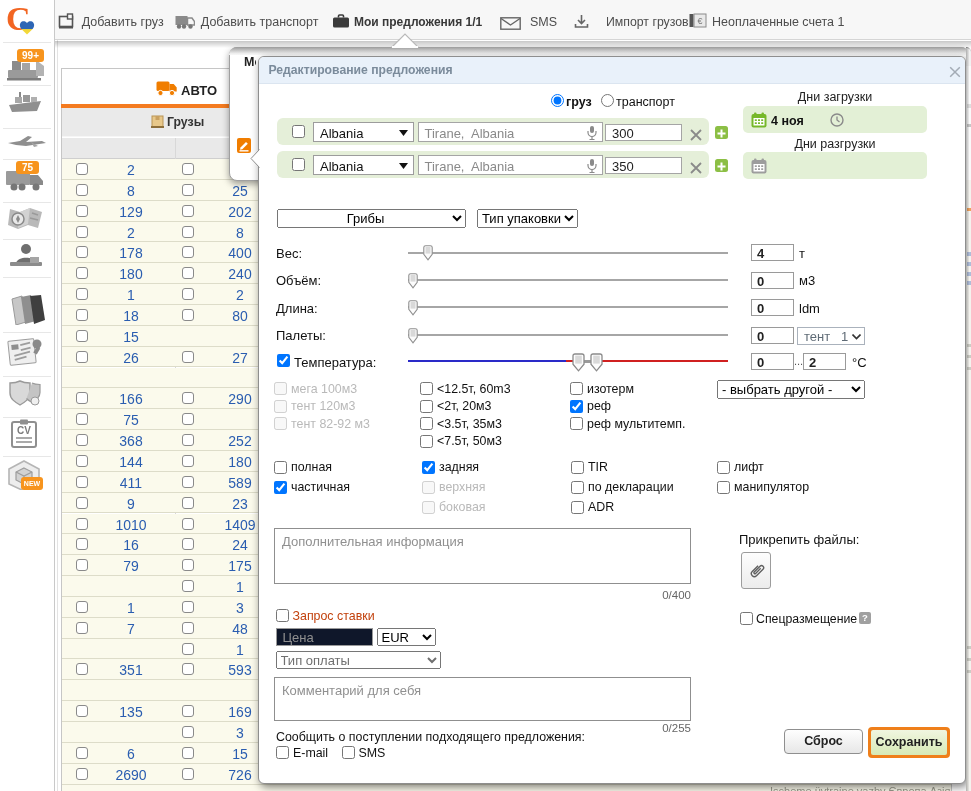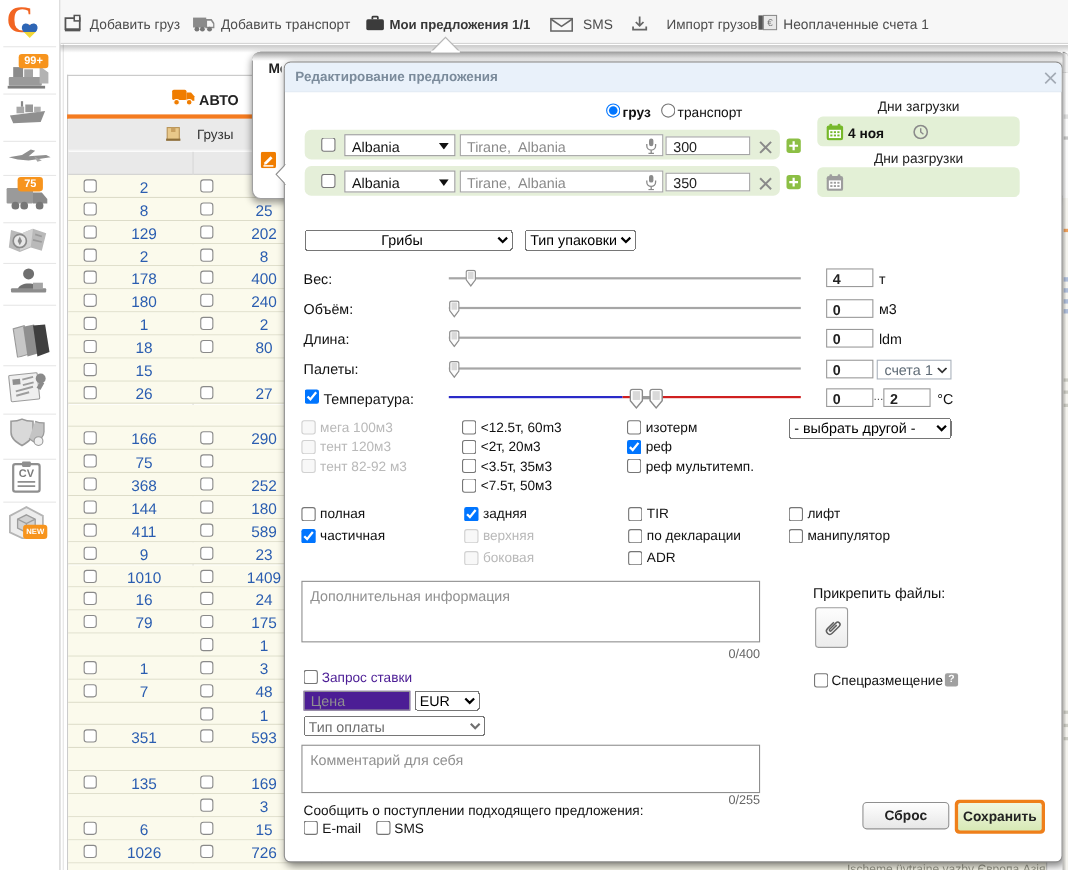--- a/index.html
+++ b/index.html
@@ -152,21 +152,21 @@
 <circle cx="16" cy="13" r="2.6" fill="#f07d00" stroke="#fff" stroke-width="1"></circle>
 </svg></div>
 <div class="abs" style="left:181px;top:82.5px;font-size:13px;font-weight:bold;color:#222;">АВТО</div>
 <div class="abs" style="left:61px;top:104.3px;width:891px;height:3.9px;background:#f47b20;"></div>
 <div class="abs" style="left:62px;top:108.2px;width:889px;height:28.5px;background:#eaeaea;border-bottom:1px solid #f6f6f6;"></div>
 <div class="abs" style="left:150px;top:113px;"><svg width="15" height="16">
 <rect x="2" y="3" width="11" height="11" fill="#e8c88a" stroke="#b89355" stroke-width="1"></rect>
 <rect x="5.5" y="3" width="4" height="4" fill="#c9a161"></rect>
 <rect x="1" y="13" width="13" height="2" fill="#8d6e3a"></rect>
 </svg></div>
-<div class="abs" style="left:167px;top:114.5px;font-size:12.3px;font-weight:normal;color:#333;margin-left:12px;">Грузы</div>
+<div class="abs" style="left:167px;top:114.5px;font-size:12.3px;font-weight:bold;color:#333;">Грузы</div>
 <div class="abs" style="left:62px;top:137.7px;width:889px;height:21.3px;background:#e9e9e9;border-bottom:1px solid #cfcfcf;"></div>
 <div class="abs" style="left:62px;top:155px;width:230px;height:21.5px;">
       <div style="position:absolute;left:46px;top:4px;font-size:12.5px;font-weight:bold;color:#333;">из</div>
     </div>
 <div class="abs" style="left:174.5px;top:137.5px;width:1px;height:653px;background:#d8d8d8;"></div>
 <div class="abs" style="left:292px;top:137.5px;width:1px;height:653px;background:#d8d8d8;"></div>
 <div class="abs" style="left:62px;top:159.0px;width:889px;height:20.85px;background:#fbfaec;border-bottom:1px solid #dddcc9;"></div>
     <div class="abs tcb" style="left:76px;top:163.0px;"></div>
     <div class="abs num" style="left:95px;top:162.0px;width:72px;">2</div>
     <div class="abs tcb" style="left:182px;top:163.0px;"></div>
@@ -289,21 +289,21 @@
     <div class="abs" style="left:62px;top:722.0px;width:889px;height:20.85px;background:#fbfaec;border-bottom:1px solid #dddcc9;"></div>
     <div class="abs tcb" style="left:182px;top:726.0px;"></div>
     <div class="abs num" style="left:201px;top:725.0px;width:78px;">3</div>
     <div class="abs" style="left:62px;top:742.8px;width:889px;height:20.85px;background:#fbfaec;border-bottom:1px solid #dddcc9;"></div>
     <div class="abs tcb" style="left:76px;top:746.8px;"></div>
     <div class="abs num" style="left:95px;top:745.8px;width:72px;">6</div>
     <div class="abs tcb" style="left:182px;top:746.8px;"></div>
     <div class="abs num" style="left:201px;top:745.8px;width:78px;">15</div>
     <div class="abs" style="left:62px;top:763.7px;width:889px;height:20.85px;background:#fbfaec;border-bottom:1px solid #dddcc9;"></div>
     <div class="abs tcb" style="left:76px;top:767.7px;"></div>
-    <div class="abs num" style="left:95px;top:766.7px;width:72px;">1026</div>
+    <div class="abs num" style="left:95px;top:766.7px;width:72px;">2690</div>
     <div class="abs tcb" style="left:182px;top:767.7px;"></div>
     <div class="abs num" style="left:201px;top:766.7px;width:78px;">726</div>
     <div class="abs" style="left:62px;top:784.5px;width:889px;height:20.85px;background:#fbfaec;border-bottom:1px solid #dddcc9;"></div>
 <div class="abs" style="left:770px;top:784.5px;font-size:11px;color:#9b9b8d;">Ischeme üvtraine vazby Європа Азія перевезення</div>
 <div class="abs" style="left:229px;top:47px;width:740px;height:134px;background:#fff;
 border:1px solid #a0a0a0;border-radius:8px;box-shadow:0 3px 7px rgba(0,0,0,0.38);"></div>
 <div class="abs" style="left:229px;top:47px;width:740px;height:8px;border-radius:8px 8px 0 0;
 background:linear-gradient(to bottom,#9a9a9a,#c9c9c9 45%,#ededed 80%,#f8f8f8);"></div>
 <div class="abs" style="left:244px;top:55px;width:11.5px;overflow:hidden;font-size:12.5px;font-weight:bold;color:#222;white-space:nowrap;">Мои предложения</div>
 <div class="abs" style="left:391px;top:32px;"><svg width="28" height="16">
@@ -455,21 +455,21 @@
     <div class="abs" style="left:276px;top:328.0px;font-size:13px;color:#111;">Палеты:</div>
     <div class="abs" style="left:407.5px;top:334px;width:320.5px;height:2px;background:#a6a6a6;"></div>
     <div class="abs" style="left:407.5px;top:327.5px;"><svg width="10" height="16">
         <path d="M0.8 2.6 q0-1.8 1.8-1.8 h4.8 q1.8 0 1.8 1.8 v6.8 L5 14.9 L0.8 9.4 z" fill="#fcfcfc" stroke="#8f8f8f" stroke-width="1.1"></path>
         <rect x="2.5" y="2" width="5" height="6.6" fill="#d9d9d9"></rect>
       </svg></div>
     <div class="abs" style="left:751px;top:326.5px;width:42.5px;height:17px;background:#fff;border:1px solid #9a9a9a;">
       <div style="position:absolute;left:5px;top:1px;font-size:13px;font-weight:bold;color:#222;">0</div>
     </div>
     <div class="abs" style="left:797px;top:326.5px;width:68px;height:18px;background:#fff;border:1px solid #aab2bc;">
-<div style="position:absolute;left:6px;top:1.5px;font-size:13px;color:#5f6b76;">счета</div>
+<div style="position:absolute;left:6px;top:1.5px;font-size:13px;color:#5f6b76;">тент</div>
 <div style="position:absolute;left:43px;top:1.5px;font-size:13px;color:#5f6b76;">1</div>
 <svg style="position:absolute;right:3px;top:6px;" width="9" height="6">
         <path d="M0.5 0.5 L4.5 4.5 L8.5 0.5" fill="none" stroke="#333" stroke-width="1.6"></path>
       </svg>
     </div>
     <input type="checkbox" checked="" class="abs" style="left: 277px; top: 354px;">
     <div class="abs" style="left:294px;top:354.5px;font-size:13px;color:#111;">Температура:</div>
     <div class="abs" style="left:407.5px;top:360px;width:158.5px;height:2px;background:#2a2ac8;"></div>
     <div class="abs" style="left:566px;top:360px;width:162px;height:2px;background:#d02020;"></div>
     <div class="abs" style="left:583px;top:359.5px;width:9px;height:3.5px;background:#9a9a9a;"></div>
@@ -529,22 +529,22 @@
     <div class="abs" style="left:588px;top:500.0px;font-size:12.4px;color:#111;">ADR</div>
     <input type="checkbox" class="abs" style="left: 717px; top: 460.5px;">
     <div class="abs" style="left:734px;top:460.0px;font-size:12.4px;color:#111;">лифт</div>
     <input type="checkbox" class="abs" style="left: 717px; top: 480.5px;">
     <div class="abs" style="left:734px;top:480.0px;font-size:12.4px;color:#111;">манипулятор</div>
 <div class="abs" style="left:274px;top:528px;width:417px;height:56px;background:#fff;border:1px solid #8f8f8f;">
 <div style="position:absolute;left:7px;top:5px;font-size:13px;color:#909090;">Дополнительная информация</div>
     </div>
 <div class="abs" style="left:601px;top:589px;width:90px;font-size:11.5px;color:#666;text-align:right;">0/400</div>
 <input type="checkbox" class="abs" style="left: 275.5px; top: 609px;">
-    <div class="abs" style="left:292.5px;top:608.5px;font-size:12.4px;color:#4c1d95;">Запрос ставки</div>
-<div class="abs" style="left:275.5px;top:627.5px;width:97px;height:18px;background:#4c1d95;border:1px solid #9a9a9a;">
+    <div class="abs" style="left:292.5px;top:608.5px;font-size:12.4px;color:#c2410c;">Запрос ставки</div>
+<div class="abs" style="left:275.5px;top:627.5px;width:97px;height:18px;background:#0f172a;border:1px solid #9a9a9a;">
 <div style="position:absolute;left:6px;top:1.5px;font-size:13px;color:#909090;">Цена</div>
     </div>
 <select class="abs" style="left:376.5px;top:627.5px;width:59px;height:18px;font-size:13px;">
 <option>EUR</option></select>
 <select class="abs" style="left:275.5px;top:650.5px;width:165px;height:18px;font-size:13px;color:#6f6f6f;">
 <option>Тип оплаты</option></select>
 <div class="abs" style="left:274px;top:677px;width:417px;height:44px;background:#fff;border:1px solid #8f8f8f;">
 <div style="position:absolute;left:7px;top:5px;font-size:13px;color:#909090;">Комментарий для себя</div>
     </div>
 <div class="abs" style="left:601px;top:722px;width:90px;font-size:11.5px;color:#666;text-align:right;">0/255</div>

